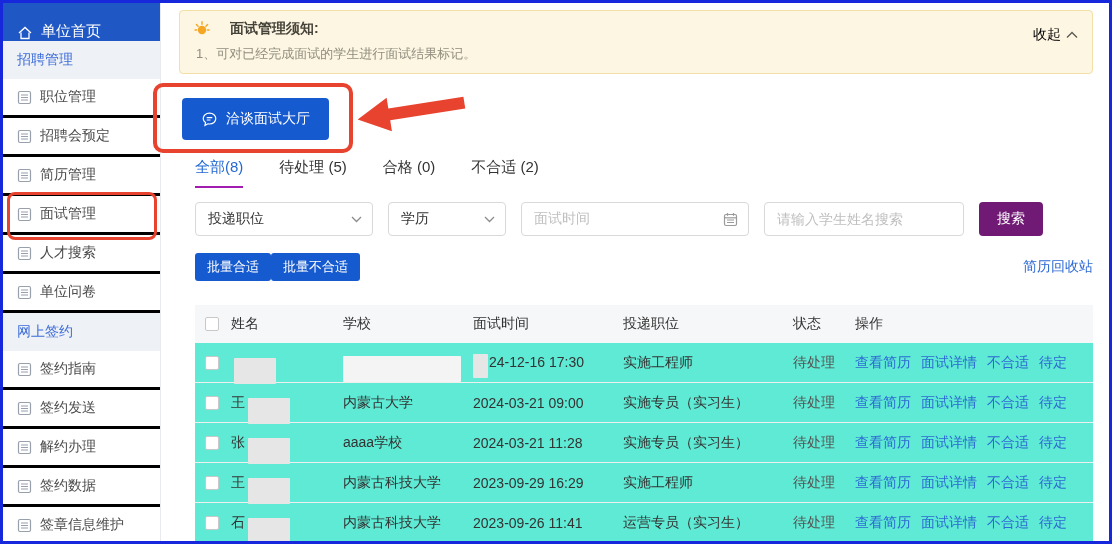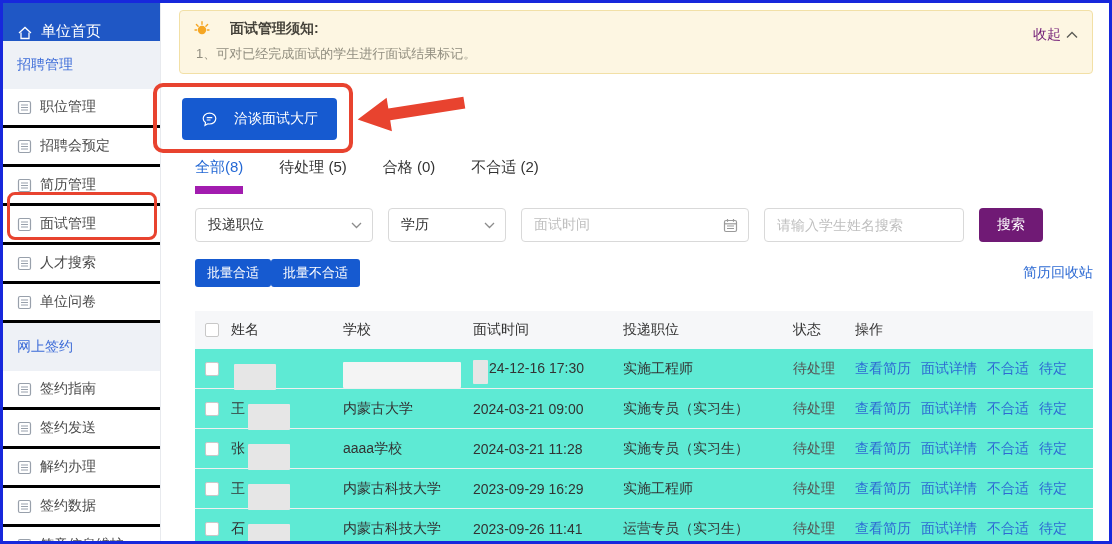--- a/index.html
+++ b/index.html
@@ -3,37 +3,37 @@
 <meta charset="utf-8">
 <style>
   * { box-sizing: border-box; margin: 0; padding: 0; }
   html,body { width:1112px; height:544px; }
   body { font-family:"Liberation Sans","DejaVu Sans",sans-serif; background:#fff; }
   .app { position:relative; width:1112px; height:544px; border:3px solid #1728dc; background:#fff; display:flex; overflow:hidden; }
 
   
   .sidebar { flex:0 0 158px; width:158px; border-right:1px solid #e8eaee; background:#fff; overflow:hidden; }
   .sb-header { height:38px; background:#1f57c5; color:#fff; display:flex; align-items:flex-end; gap:8px; padding-left:14px; font-size:15px; cursor:pointer; }
-  .sb-section { height:48px; background:#eef1f6; color:#3d6cd8; display:flex; align-items:center; padding-left:14px; font-size:14px; }
+  .sb-section { height:38px; background:#eef1f6; color:#3d6cd8; display:flex; align-items:center; padding-left:14px; font-size:14px; }
   .sb-item { height:39px; display:flex; align-items:center; gap:8px; padding-left:14px; font-size:14px; color:#4b4b4b; border-bottom:3px solid #000000; cursor:pointer; background:#fff; }
 
   
   main { flex:1; padding:7px 16px 0 18px; position:relative; overflow:hidden; }
 
   .banner { background:#fdf6e2; border:1px solid #f2e0a6; border-radius:4px; padding:9px 14px 0 14px; height:64px; display:flex; justify-content:space-between; }
   .banner-title { font-size:14px; font-weight:bold; color:#45423a; display:flex; align-items:center; gap:20px; }
   .banner-line { margin-top:7px; font-size:13px; color:#908d7f; padding-left:2px; }
-  .collapse { color:#701a75; font-size:14px; display:flex; align-items:center; gap:5px; margin-top:5px; cursor:pointer; height:20px; }
-
-  .hall-btn { margin:24px 0 0 3px; background:#165ad0; color:#fff; border:none; border-radius:4px; height:42px; padding:0 19px; font-size:14px; display:flex; align-items:center; gap:16px; cursor:pointer; }
+  .collapse { color:#000000; font-size:14px; display:flex; align-items:center; gap:5px; margin-top:5px; cursor:pointer; height:20px; }
+
+  .hall-btn { margin:24px 0 0 3px; background:#165ad0; color:#fff; border:none; border-radius:4px; height:42px; padding:0 19px; font-size:14px; display:flex; align-items:center; gap:8px; cursor:pointer; }
 
   .section { margin-left:16px; }
   .tabs { margin-top:18px; display:flex; gap:36px; font-size:15px; color:#333; }
   .tab { padding-bottom:9px; cursor:pointer; }
-  .tab.active { color:#2468d4; border-bottom:8px solid #a21caf; }
+  .tab.active { color:#2468d4; border-bottom:2px solid #a21caf; }
 
   .filters { margin-top:14px; display:flex; gap:15px; }
   .sel { height:34px; border:1px solid #d9d9d9; border-radius:4px; background:#fff; display:flex; align-items:center; justify-content:space-between; padding:0 10px 0 12px; font-size:14px; color:#333; cursor:pointer; }
   .sel-pos { width:178px; } .sel-edu { width:118px; }
   .date-box { width:228px; height:34px; border:1px solid #d9d9d9; border-radius:4px; background:#fff; display:flex; align-items:center; justify-content:space-between; padding:0 10px 0 12px; font-size:14px; cursor:text; }
   .ph { color:#bfbfbf; }
   .txt-inp { width:200px; height:34px; border:1px solid #d9d9d9; border-radius:4px; padding:0 12px; font-size:14px; color:#333; outline:none; font-family:inherit; }
   .txt-inp::placeholder { color:#bfbfbf; }
   .search-btn { width:64px; height:34px; background:#701a75; color:#fff; border:none; border-radius:4px; font-size:14px; cursor:pointer; }
 

